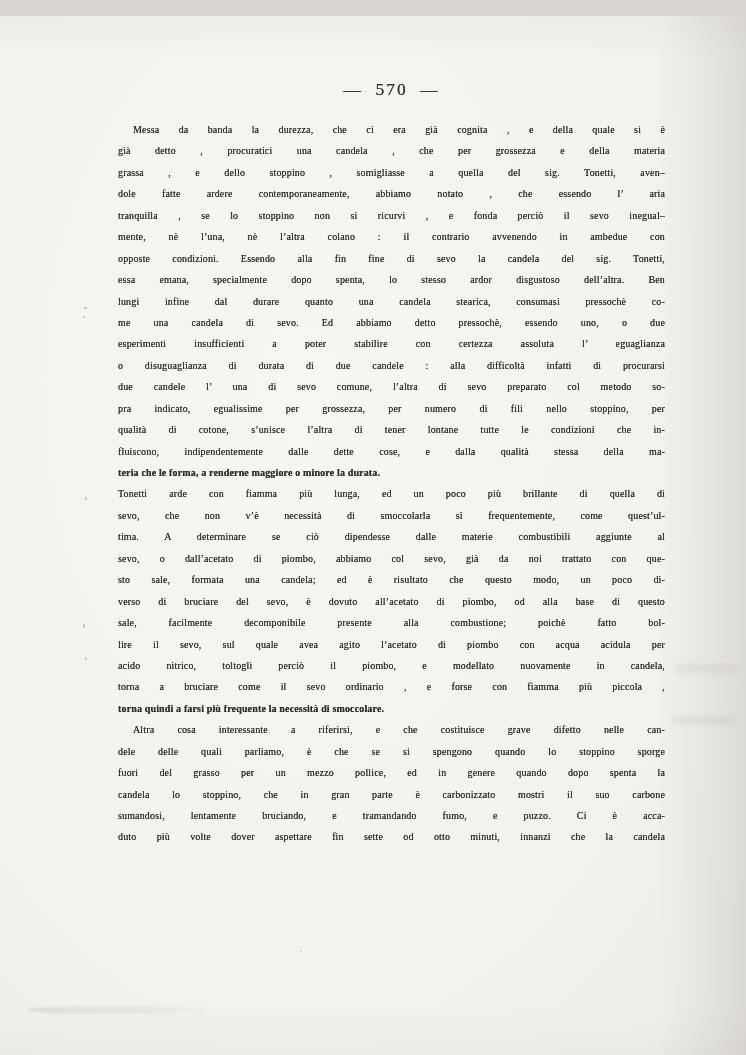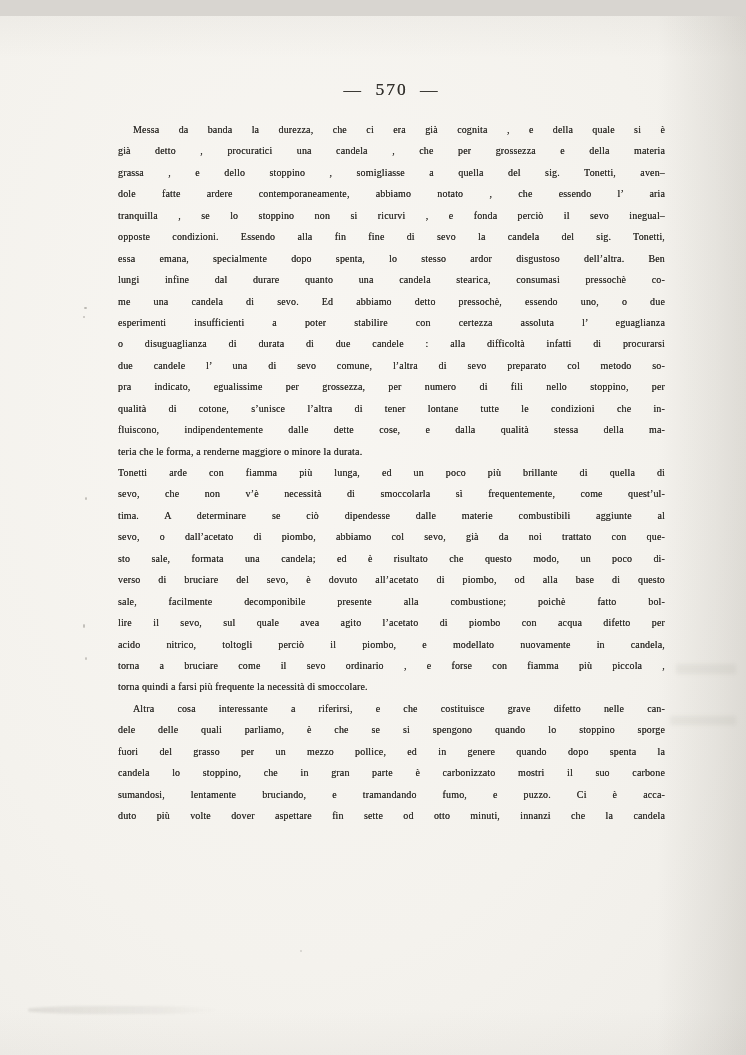--- a/index.html
+++ b/index.html
@@ -36,21 +36,21 @@
     height:21.45px;
     overflow:hidden;
     text-align:justify;
     text-align-last:justify;
     letter-spacing:0.15px;
     color:#2f2d29;
     text-shadow:0 0 0.55px rgba(47,45,41,0.85);
     white-space:normal;
   }
   .line.indent{ text-indent:15px; }
-  .line.para-last{ text-align-last:left; }
+  .line.para-last{ text-align-last:left;font-weight:bold; }
   
   .speck{
     position:absolute;
     background:#4a463f;
     border-radius:50%;
     filter:blur(0.6px);
   }
   .smudge{
     position:absolute;
     background:linear-gradient(to right, rgba(90,86,78,0.12), rgba(90,86,78,0.05) 70%, rgba(90,86,78,0));
@@ -70,39 +70,40 @@
 <div class="scan-page">
 
   <div class="page-header">— 570 —</div>
 
   <div class="text-column" id="text-column">
       <div class="line indent">Messa da banda la durezza, che ci era già cognita , e della quale si è</div>
       <div class="line">già detto , procuratici una candela , che per grossezza e della materia</div>
       <div class="line">grassa , e dello stoppino , somigliasse a quella del sig. Tonetti, aven–</div>
       <div class="line">dole fatte ardere contemporaneamente, abbiamo notato , che essendo l’ aria</div>
       <div class="line">tranquilla , se lo stoppino non si ricurvi , e fonda perciò il sevo inegual–</div>
+      <div class="line">mente, nè l’una, nè l’altra colano : il contrario avvenendo in ambedue con</div>
       <div class="line">opposte condizioni. Essendo alla fin fine di sevo la candela del sig. Tonetti,</div>
       <div class="line">essa emana, specialmente dopo spenta, lo stesso ardor disgustoso dell’altra. Ben</div>
       <div class="line">lungi infine dal durare quanto una candela stearica, consumasi pressochè co-</div>
       <div class="line">me una candela di sevo. Ed abbiamo detto pressochè, essendo uno, o due</div>
       <div class="line">esperimenti insufficienti a poter stabilire con certezza assoluta l’ eguaglianza</div>
       <div class="line">o disuguaglianza di durata di due candele : alla difficoltà infatti di procurarsi</div>
       <div class="line">due candele l’ una di sevo comune, l’altra di sevo preparato col metodo so-</div>
       <div class="line">pra indicato, egualissime per grossezza, per numero di fili nello stoppino, per</div>
       <div class="line">qualità di cotone, s’unisce l’altra di tener lontane tutte le condizioni che in-</div>
       <div class="line">fluiscono, indipendentemente dalle dette cose, e dalla qualità stessa della ma-</div>
       <div class="line para-last">teria che le forma, a renderne maggiore o minore la durata.</div>
       <div class="line">Tonetti arde con fiamma più lunga, ed un poco più brillante di quella di</div>
       <div class="line">sevo, che non v’è necessità di smoccolarla sì frequentemente, come quest’ul-</div>
       <div class="line">tima. A determinare se ciò dipendesse dalle materie combustibili aggiunte al</div>
       <div class="line">sevo, o dall’acetato di piombo, abbiamo col sevo, già da noi trattato con que-</div>
       <div class="line">sto sale, formata una candela; ed è risultato che questo modo, un poco di-</div>
       <div class="line">verso di bruciare del sevo, è dovuto all’acetato di piombo, od alla base di questo</div>
       <div class="line">sale, facilmente decomponibile presente alla combustione; poichè fatto bol-</div>
-      <div class="line">lire il sevo, sul quale avea agito l’acetato di piombo con acqua difetto per</div>
+      <div class="line">lire il sevo, sul quale avea agito l’acetato di piombo con acqua acidula per</div>
       <div class="line">acido nitrico, toltogli perciò il piombo, e modellato nuovamente in candela,</div>
       <div class="line">torna a bruciare come il sevo ordinario , e forse con fiamma più piccola ,</div>
       <div class="line para-last">torna quindi a farsi più frequente la necessità di smoccolare.</div>
       <div class="line indent">Altra cosa interessante a riferirsi, e che costituisce grave difetto nelle can-</div>
       <div class="line">dele delle quali parliamo, è che se si spengono quando lo stoppino sporge</div>
       <div class="line">fuori del grasso per un mezzo pollice, ed in genere quando dopo spenta la</div>
       <div class="line">candela lo stoppino, che in gran parte è carbonizzato mostri il suo carbone</div>
       <div class="line">sumandosi, lentamente bruciando, e tramandando fumo, e puzzo. Ci è acca-</div>
       <div class="line">duto più volte dover aspettare fin sette od otto minuti, innanzi che la candela</div>
     </div>

